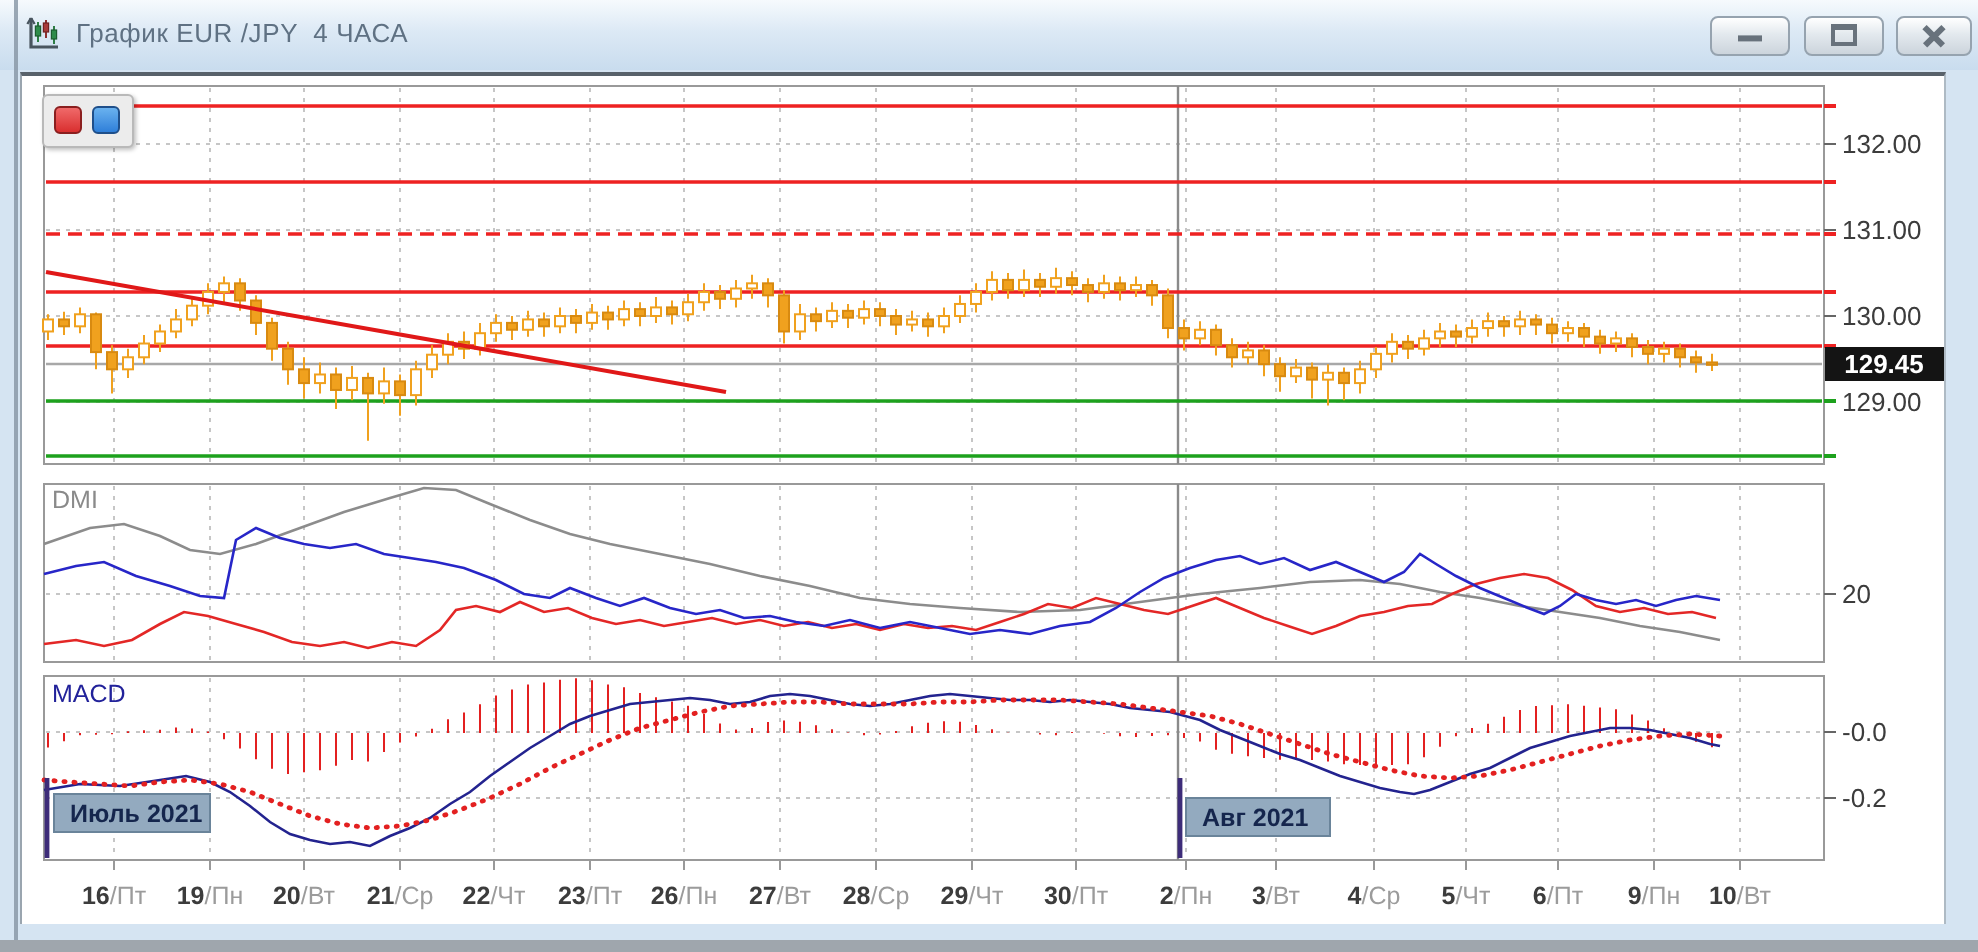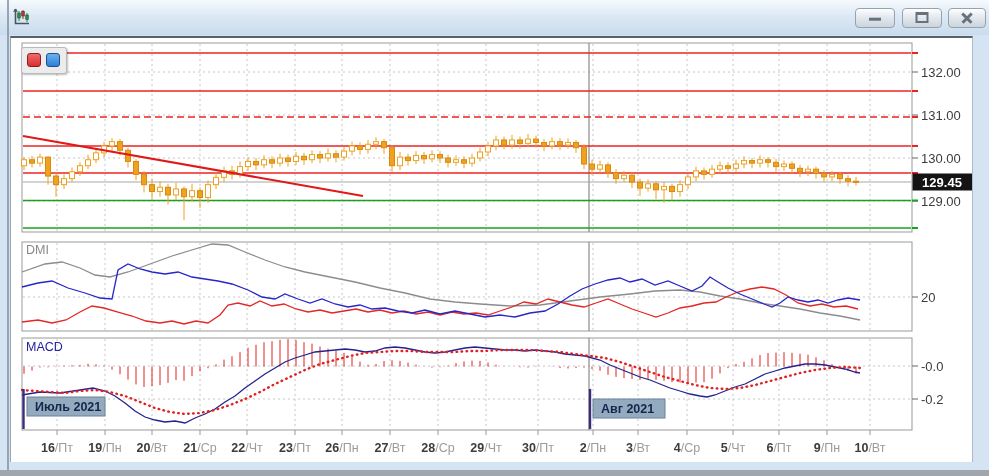--- a/index.html
+++ b/index.html
@@ -35,20 +35,21 @@
       <svg class="title-icon" viewBox="0 0 20 20">
         <path d="M3.5 2 V16.5 H17" stroke="#49555f" stroke-width="1.6" fill="none"></path>
         <path d="M3.5 2 l-1.8 3 M3.5 2 l1.8 3" stroke="#49555f" stroke-width="1.2" fill="none"></path>
         <line x1="7" y1="4" x2="7" y2="14" stroke="#2e7d45" stroke-width="1"></line>
         <rect x="5.7" y="6" width="2.6" height="5" fill="#2e8b4a" stroke="#1d5c30" stroke-width="0.6"></rect>
         <line x1="11" y1="3" x2="11" y2="12" stroke="#8c3030" stroke-width="1"></line>
         <rect x="9.7" y="4.5" width="2.6" height="4.5" fill="#a83a3a" stroke="#6e2222" stroke-width="0.6"></rect>
         <line x1="15" y1="6" x2="15" y2="15" stroke="#2e7d45" stroke-width="1"></line>
         <rect x="13.7" y="8" width="2.6" height="4.5" fill="#2e8b4a" stroke="#1d5c30" stroke-width="0.6"></rect>
       </svg>
+      <span class="title-text">График EUR /JPY  4 ЧАСА</span>
       <div class="winbtn" style="left:855px;width:40px;">
         <span class="bar"></span>
       </div>
       <div class="winbtn" style="left:902px;width:40px;">
         <span class="box"></span>
       </div>
       <div class="winbtn" style="left:948px;width:38px;">
         <span class="x1"></span>
         <span class="x2"></span>
       </div>

